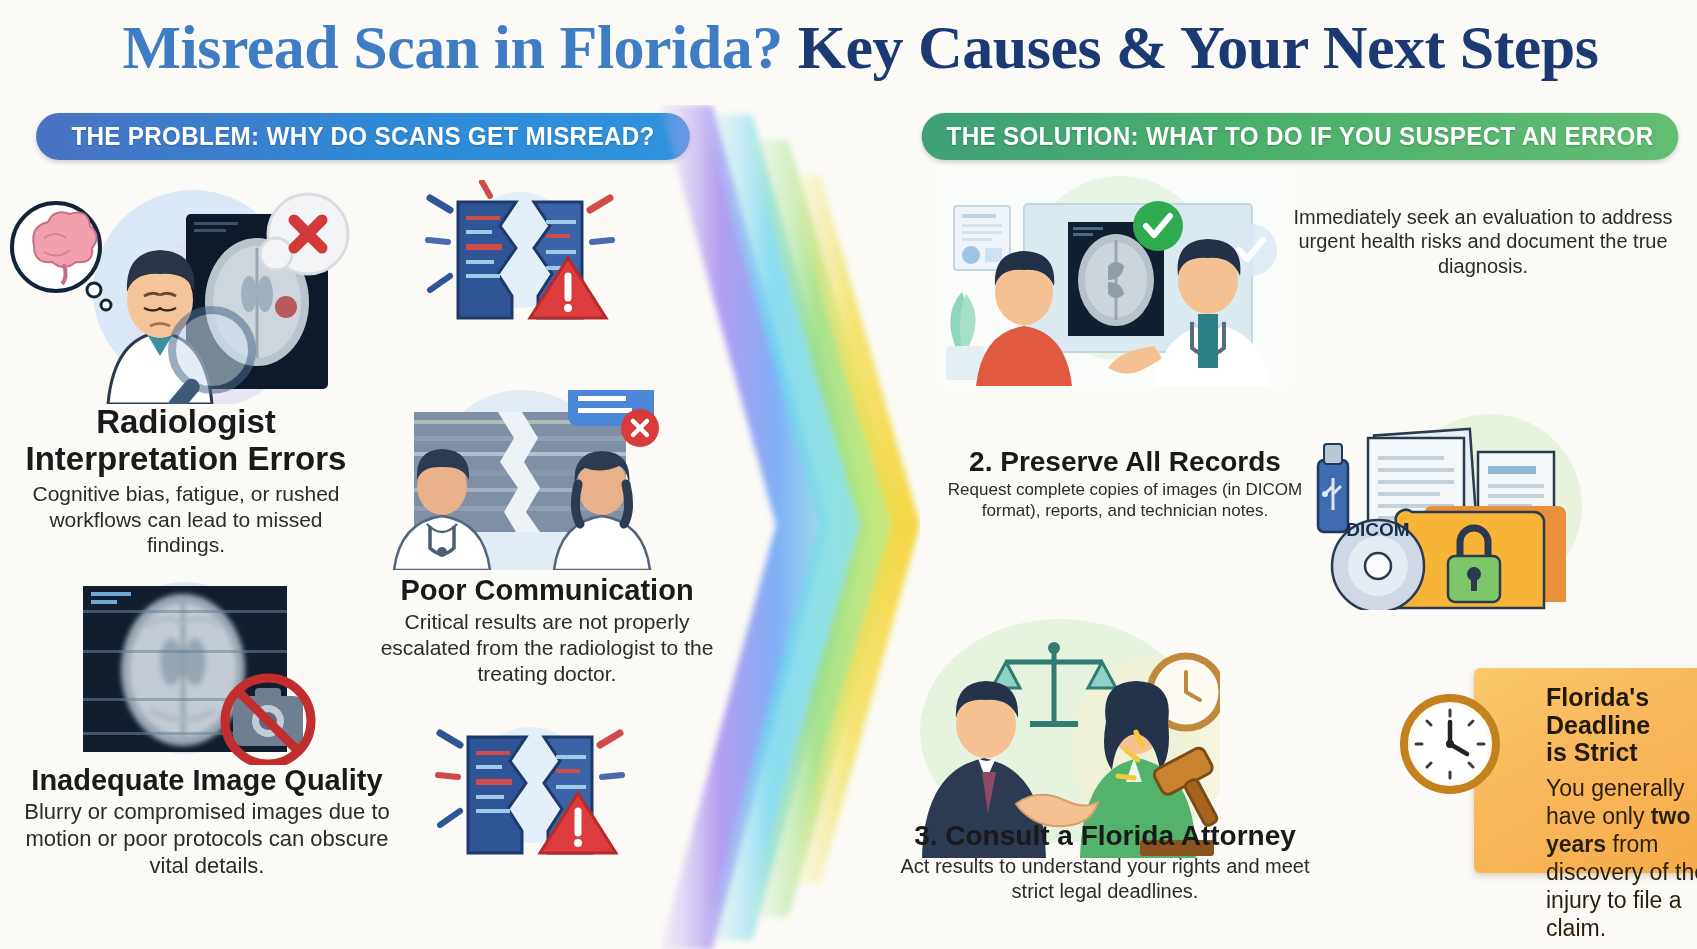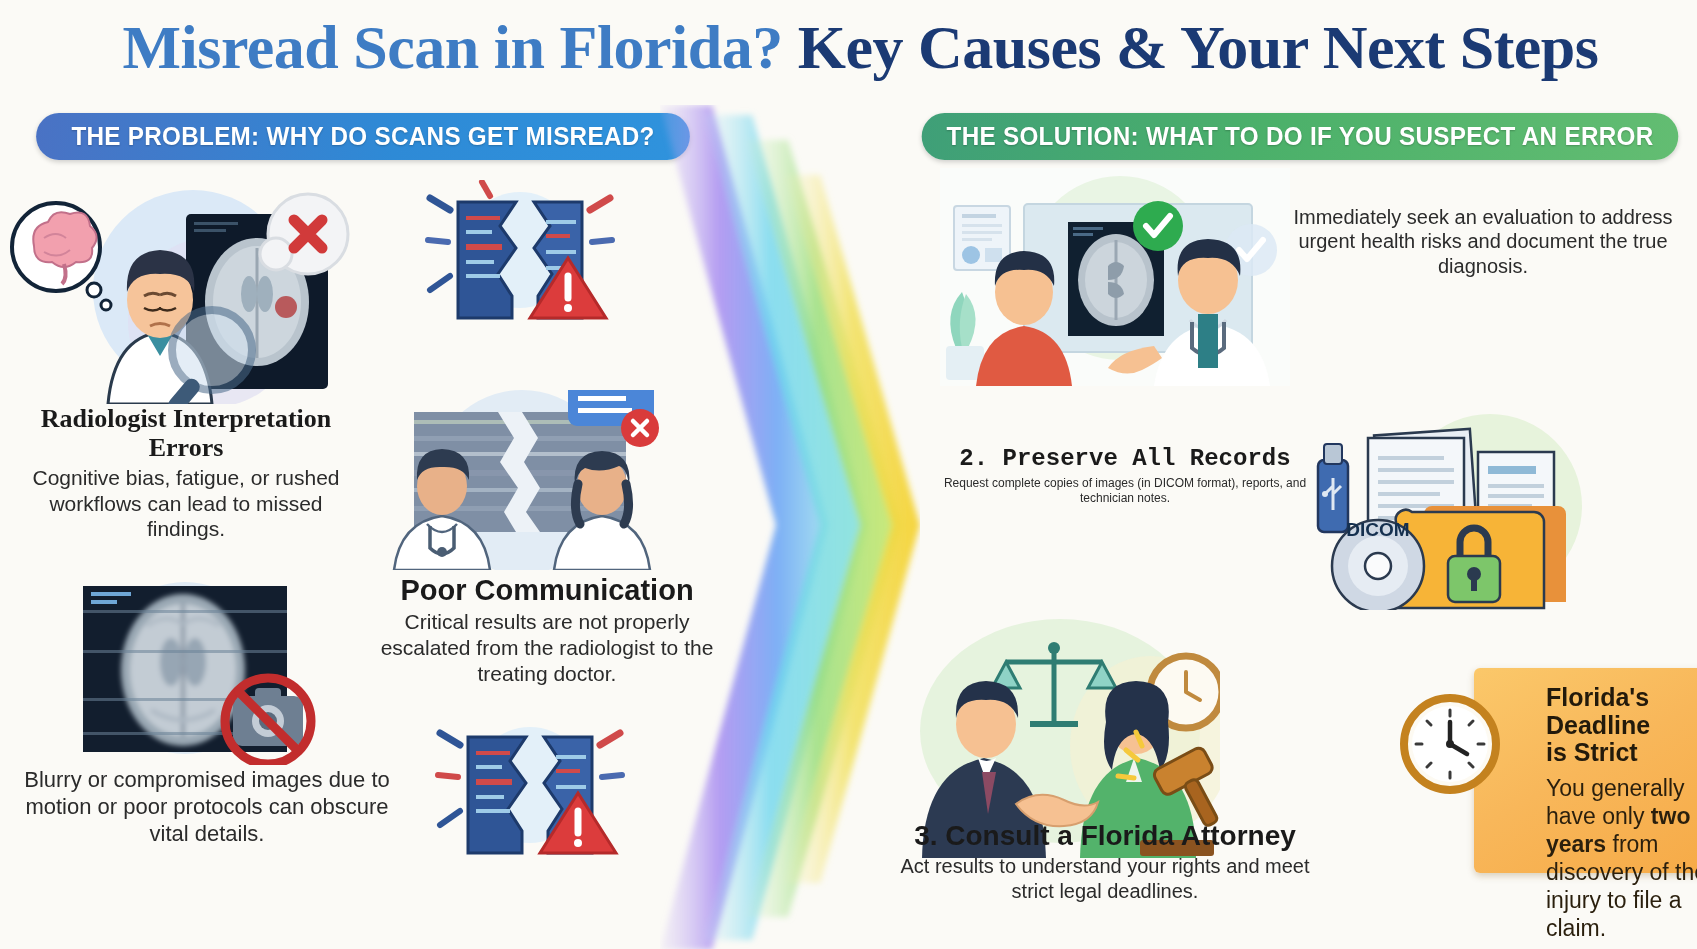--- a/index.html
+++ b/index.html
@@ -55,39 +55,39 @@
   .card .heading {
     font-weight:bold; color:#1a1a1a; line-height:1.12;
     text-align:center;
   }
   .card .body {
     color:#2b2b2b; line-height:1.22; text-align:center; margin-top:3px;
   }
 
   
   #card-radiologist { left:25px; top:404px; width:322px; }
-  #card-radiologist .heading { font-size:26px;font-family:Liberation Serif, serif; }
+  #card-radiologist .heading { font-size:33px; }
   #card-radiologist .body { font-size:21px; }
 
   #card-communication { left:372px; top:574px; width:350px; }
   #card-communication .heading { font-size:29px; }
   #card-communication .body { font-size:21px; }
 
   #card-imagequality { left:22px; top:764px; width:370px; }
   #card-imagequality .heading { font-size:29px; }
   #card-imagequality .body { font-size:22px; }
 
   
   #card-step1 { left:1288px; top:202px; width:390px; }
   #card-step1 .heading { font-size:28px; }
   #card-step1 .body { font-size:20px; }
 
   #card-step2 { left:940px; top:446px; width:370px; }
-  #card-step2 .heading { font-size:24px;font-family:Liberation Mono, monospace; }
-  #card-step2 .body { font-size:12px; }
+  #card-step2 .heading { font-size:28px; }
+  #card-step2 .body { font-size:17px; }
 
   #card-step3 { left:890px; top:788px; width:430px; }
   #card-step3 .heading { font-size:28px;margin-top:32px; }
   #card-step3 .body { font-size:20px; }
 
   
   .illus { position:absolute; }
 
   
   #deadline-callout {
@@ -476,20 +476,21 @@
   <div class="heading">Radiologist Interpretation Errors</div>
   <div class="body">Cognitive bias, fatigue, or rushed workflows can lead to missed findings.</div>
 </div>
 
 <div class="card" id="card-communication">
   <div class="heading">Poor Communication</div>
   <div class="body">Critical results are not properly escalated from the radiologist to the treating doctor.</div>
 </div>
 
 <div class="card" id="card-imagequality">
+  <div class="heading">Inadequate Image Quality</div>
   <div class="body">Blurry or compromised images due to motion or poor protocols can obscure vital details.</div>
 </div>
 
 <div class="card" id="card-step1">
   <div class="body">Immediately seek an evaluation to address urgent health risks and document the true diagnosis.</div>
 </div>
 
 <div class="card" id="card-step2">
   <div class="heading">2. Preserve All Records</div>
   <div class="body">Request complete copies of images (in DICOM format), reports, and technician notes.</div>

